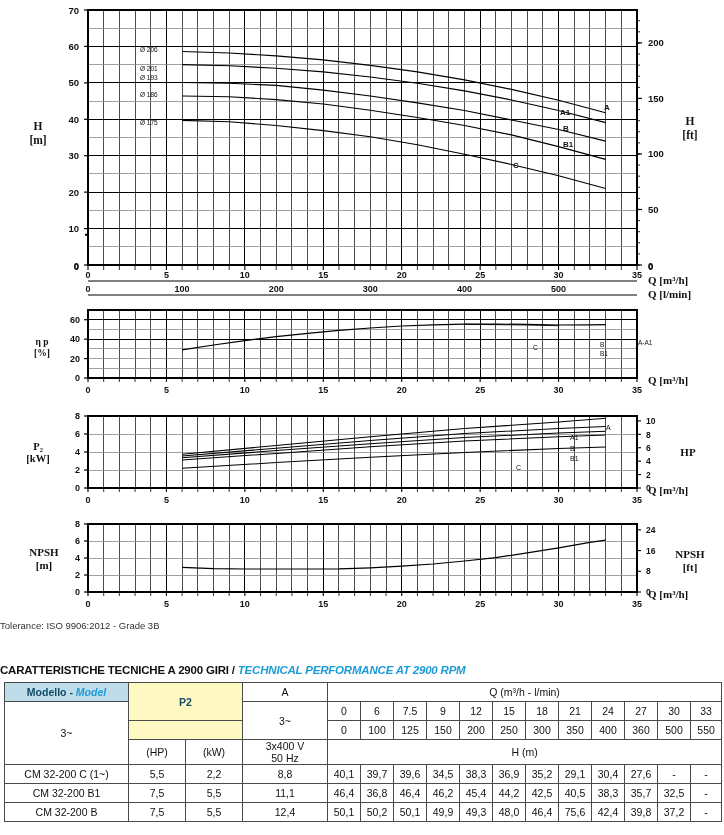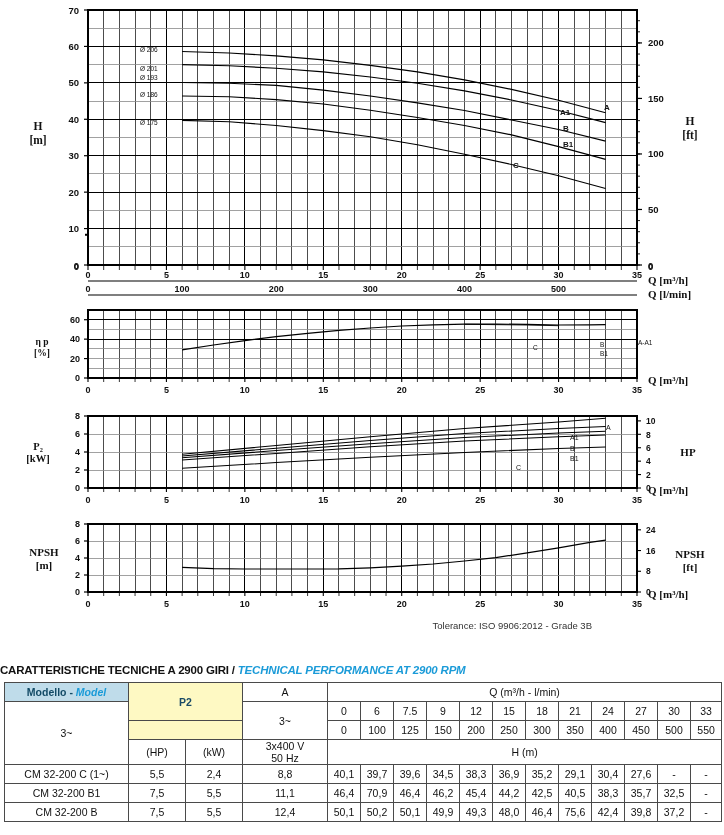--- a/index.html
+++ b/index.html
@@ -24,21 +24,21 @@
     border:1px solid #4a4a4a;
     text-align:center;vertical-align:middle;
     font-size:10.5px;padding:0;height:18px;
   }
   td.blue{background:#fef9c3;color:#1a4a66;font-weight:bold;}
   td.hdr-model{background:#bfdcea;color:#134b66;font-weight:bold;font-size:11px;}
   td.hdr-model .it{color:#1b9bd8;font-style:italic;font-weight:bold;}
   td.model-name{text-align:left;padding-left:5px;font-size:10.5px;}
   td.small{font-size:9.5px;}
   .tol{
-    position:absolute;left:0;top:620px;width:592px;text-align:right;
+    position:absolute;left:0;top:620px;width:592px;text-align:left;
     font-size:9.5px;color:#333;
   }
 </style>
 </head>
 <body>
 
 <div class="chart-block" style="left:0;top:0;width:724px;height:300px;">
   <svg id="svg-head" width="724" height="300">
       <g>
         <line x1="88" y1="10" x2="88" y2="265" stroke="#000" stroke-width="1.1" shape-rendering="crispEdges"></line>
@@ -641,60 +641,60 @@
       <td class="blue" colspan="2" rowspan="1" style="border-bottom:1px solid #4a4a4a"></td>
       <td class="small">0</td>
       <td class="small">100</td>
       <td class="small">125</td>
       <td class="small">150</td>
       <td class="small">200</td>
       <td class="small">250</td>
       <td class="small">300</td>
       <td class="small">350</td>
       <td class="small">400</td>
-      <td class="small">450</td>
+      <td class="small">360</td>
       <td class="small">500</td>
       <td class="small">550</td>
     </tr>
     <tr>
       <td>(HP)</td>
       <td>(kW)</td>
       <td class="small">
         <div>3x400 V</div>
         <div>50 Hz</div>
       </td>
       <td colspan="12">H (m)</td>
     </tr>
   </tbody>
   <tbody id="tbody-rows">
       <tr>
         <td class="model-name">CM 32-200 C (1~)</td>
         <td>5,5</td>
-        <td>2,4</td>
+        <td>2,2</td>
         <td>8,8</td>
         <td>40,1</td>
         <td>39,7</td>
         <td>39,6</td>
         <td>34,5</td>
         <td>38,3</td>
         <td>36,9</td>
         <td>35,2</td>
         <td>29,1</td>
         <td>30,4</td>
         <td>27,6</td>
         <td>-</td>
         <td>-</td>
       </tr>
       <tr>
         <td class="model-name">CM 32-200 B1</td>
         <td>7,5</td>
         <td>5,5</td>
         <td>11,1</td>
         <td>46,4</td>
-        <td>70,9</td>
+        <td>36,8</td>
         <td>46,4</td>
         <td>46,2</td>
         <td>45,4</td>
         <td>44,2</td>
         <td>42,5</td>
         <td>40,5</td>
         <td>38,3</td>
         <td>35,7</td>
         <td>32,5</td>
         <td>-</td>

